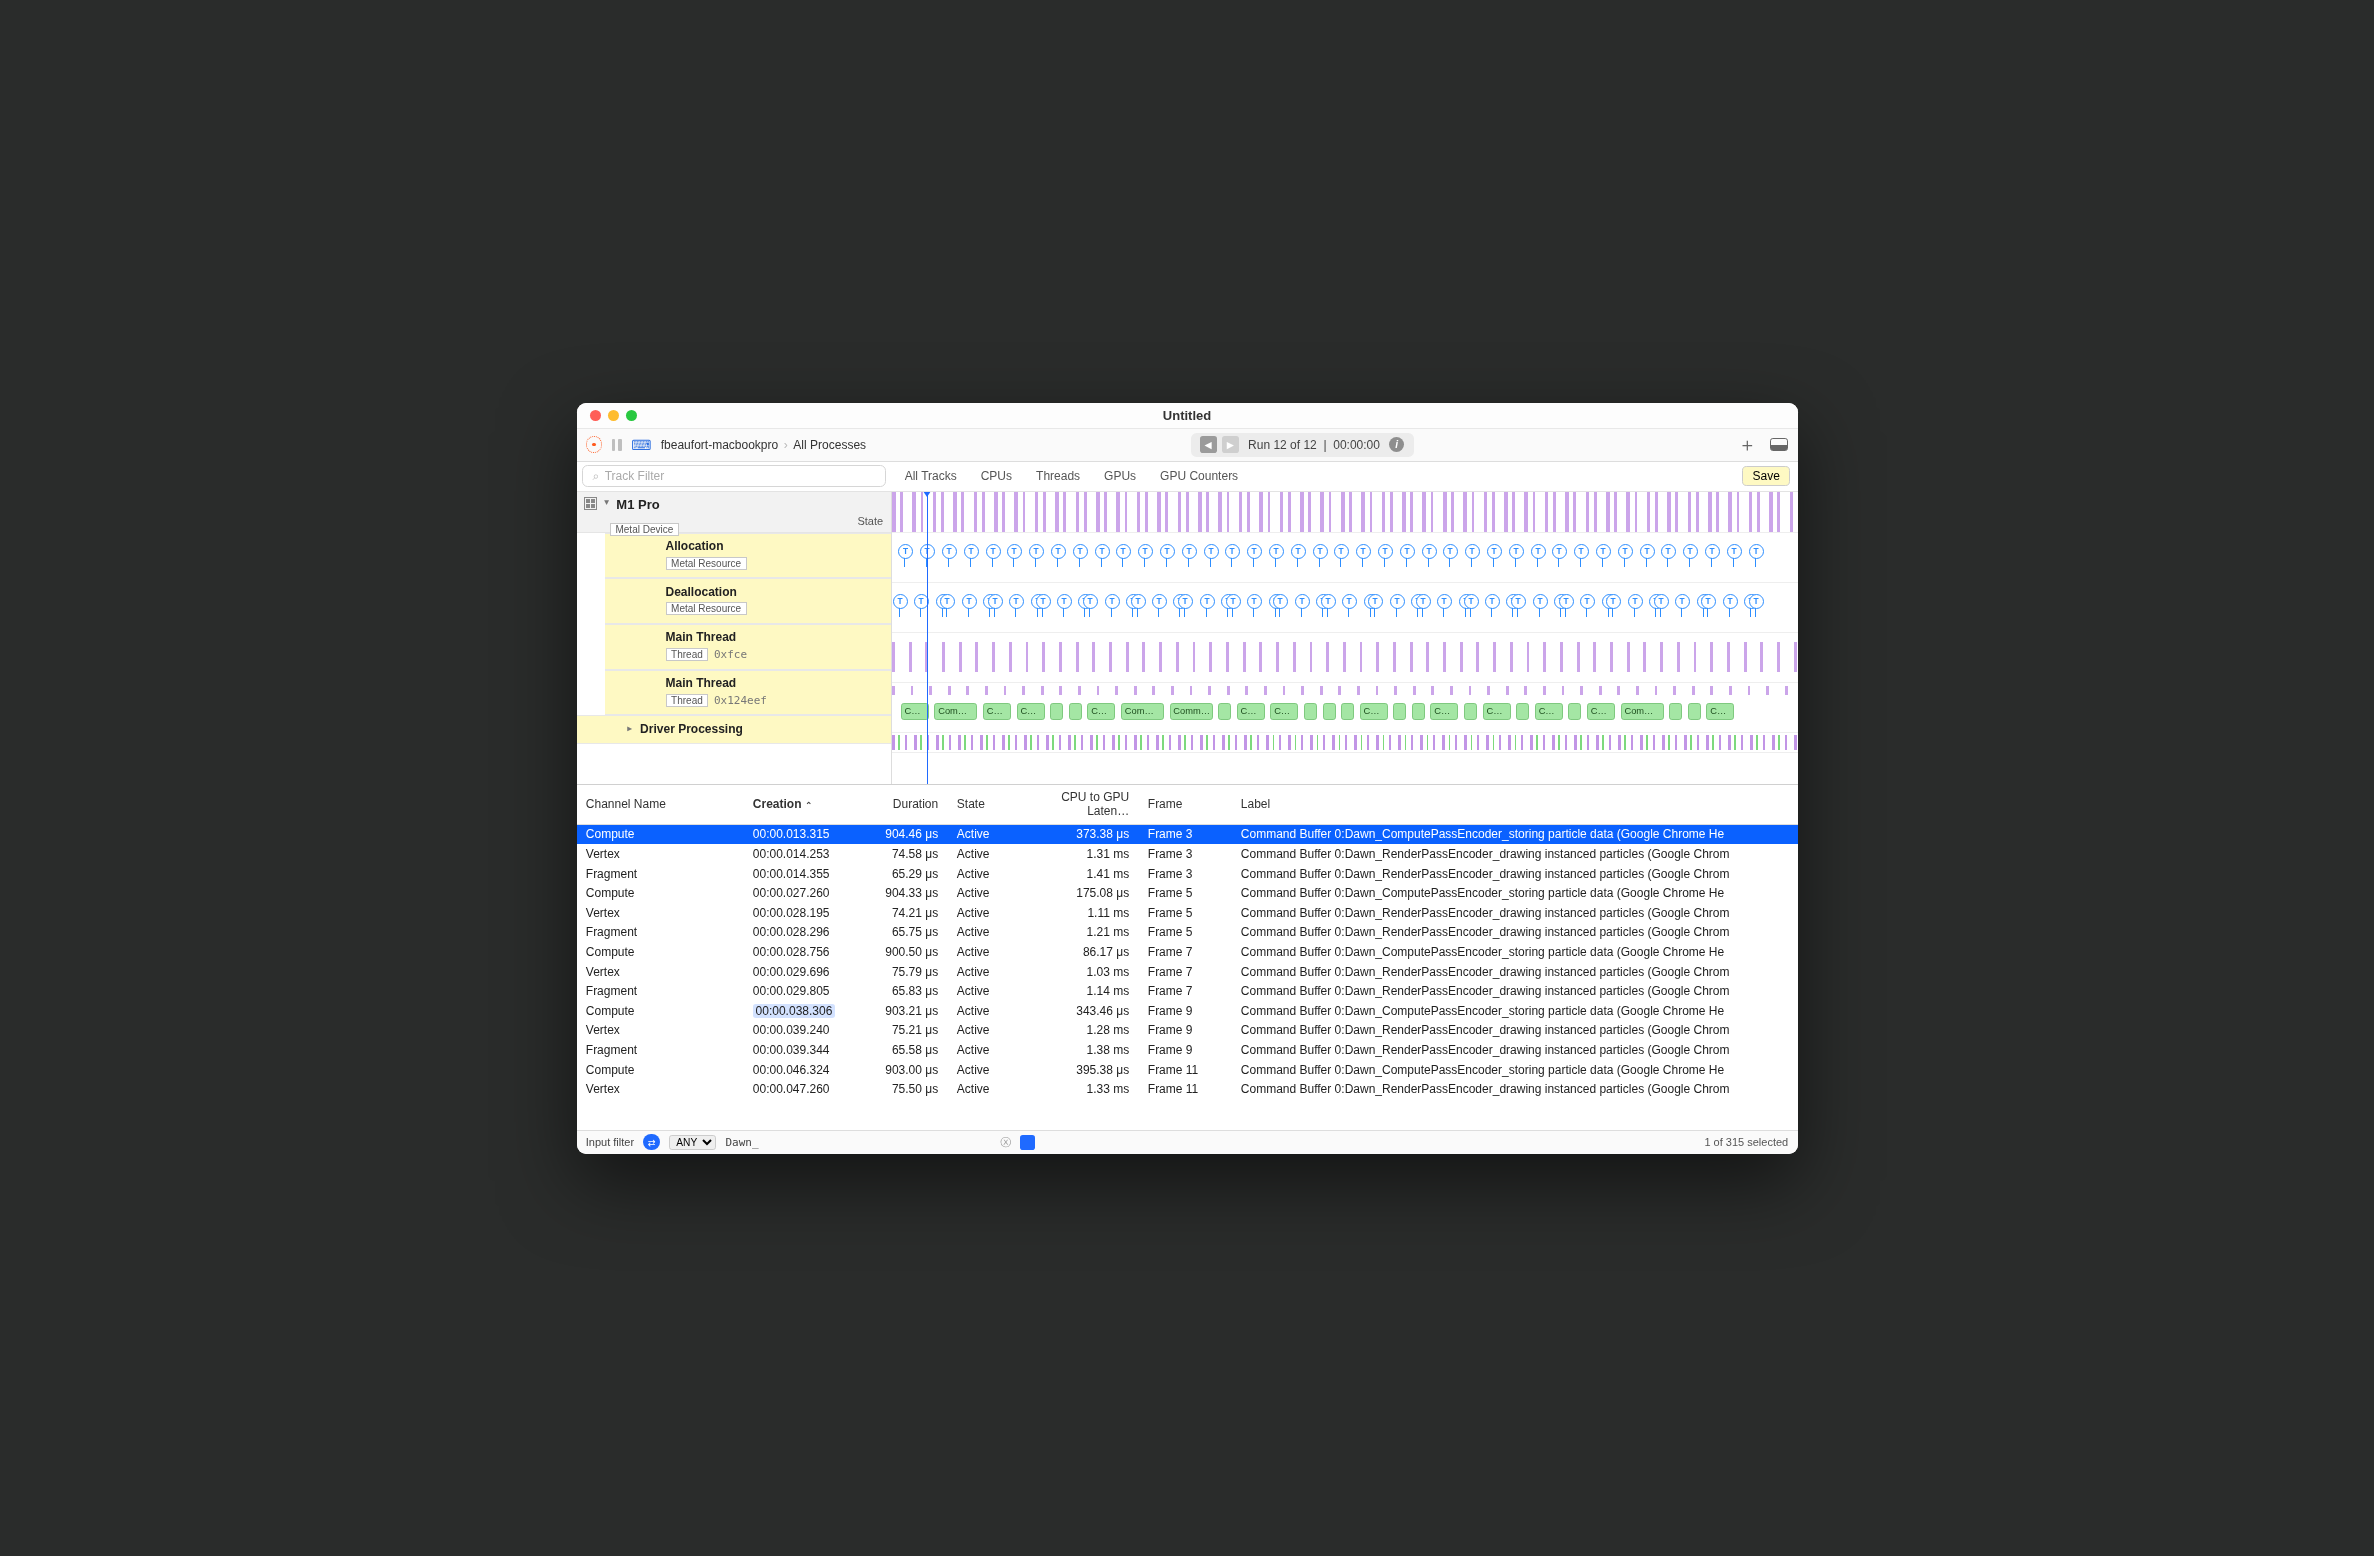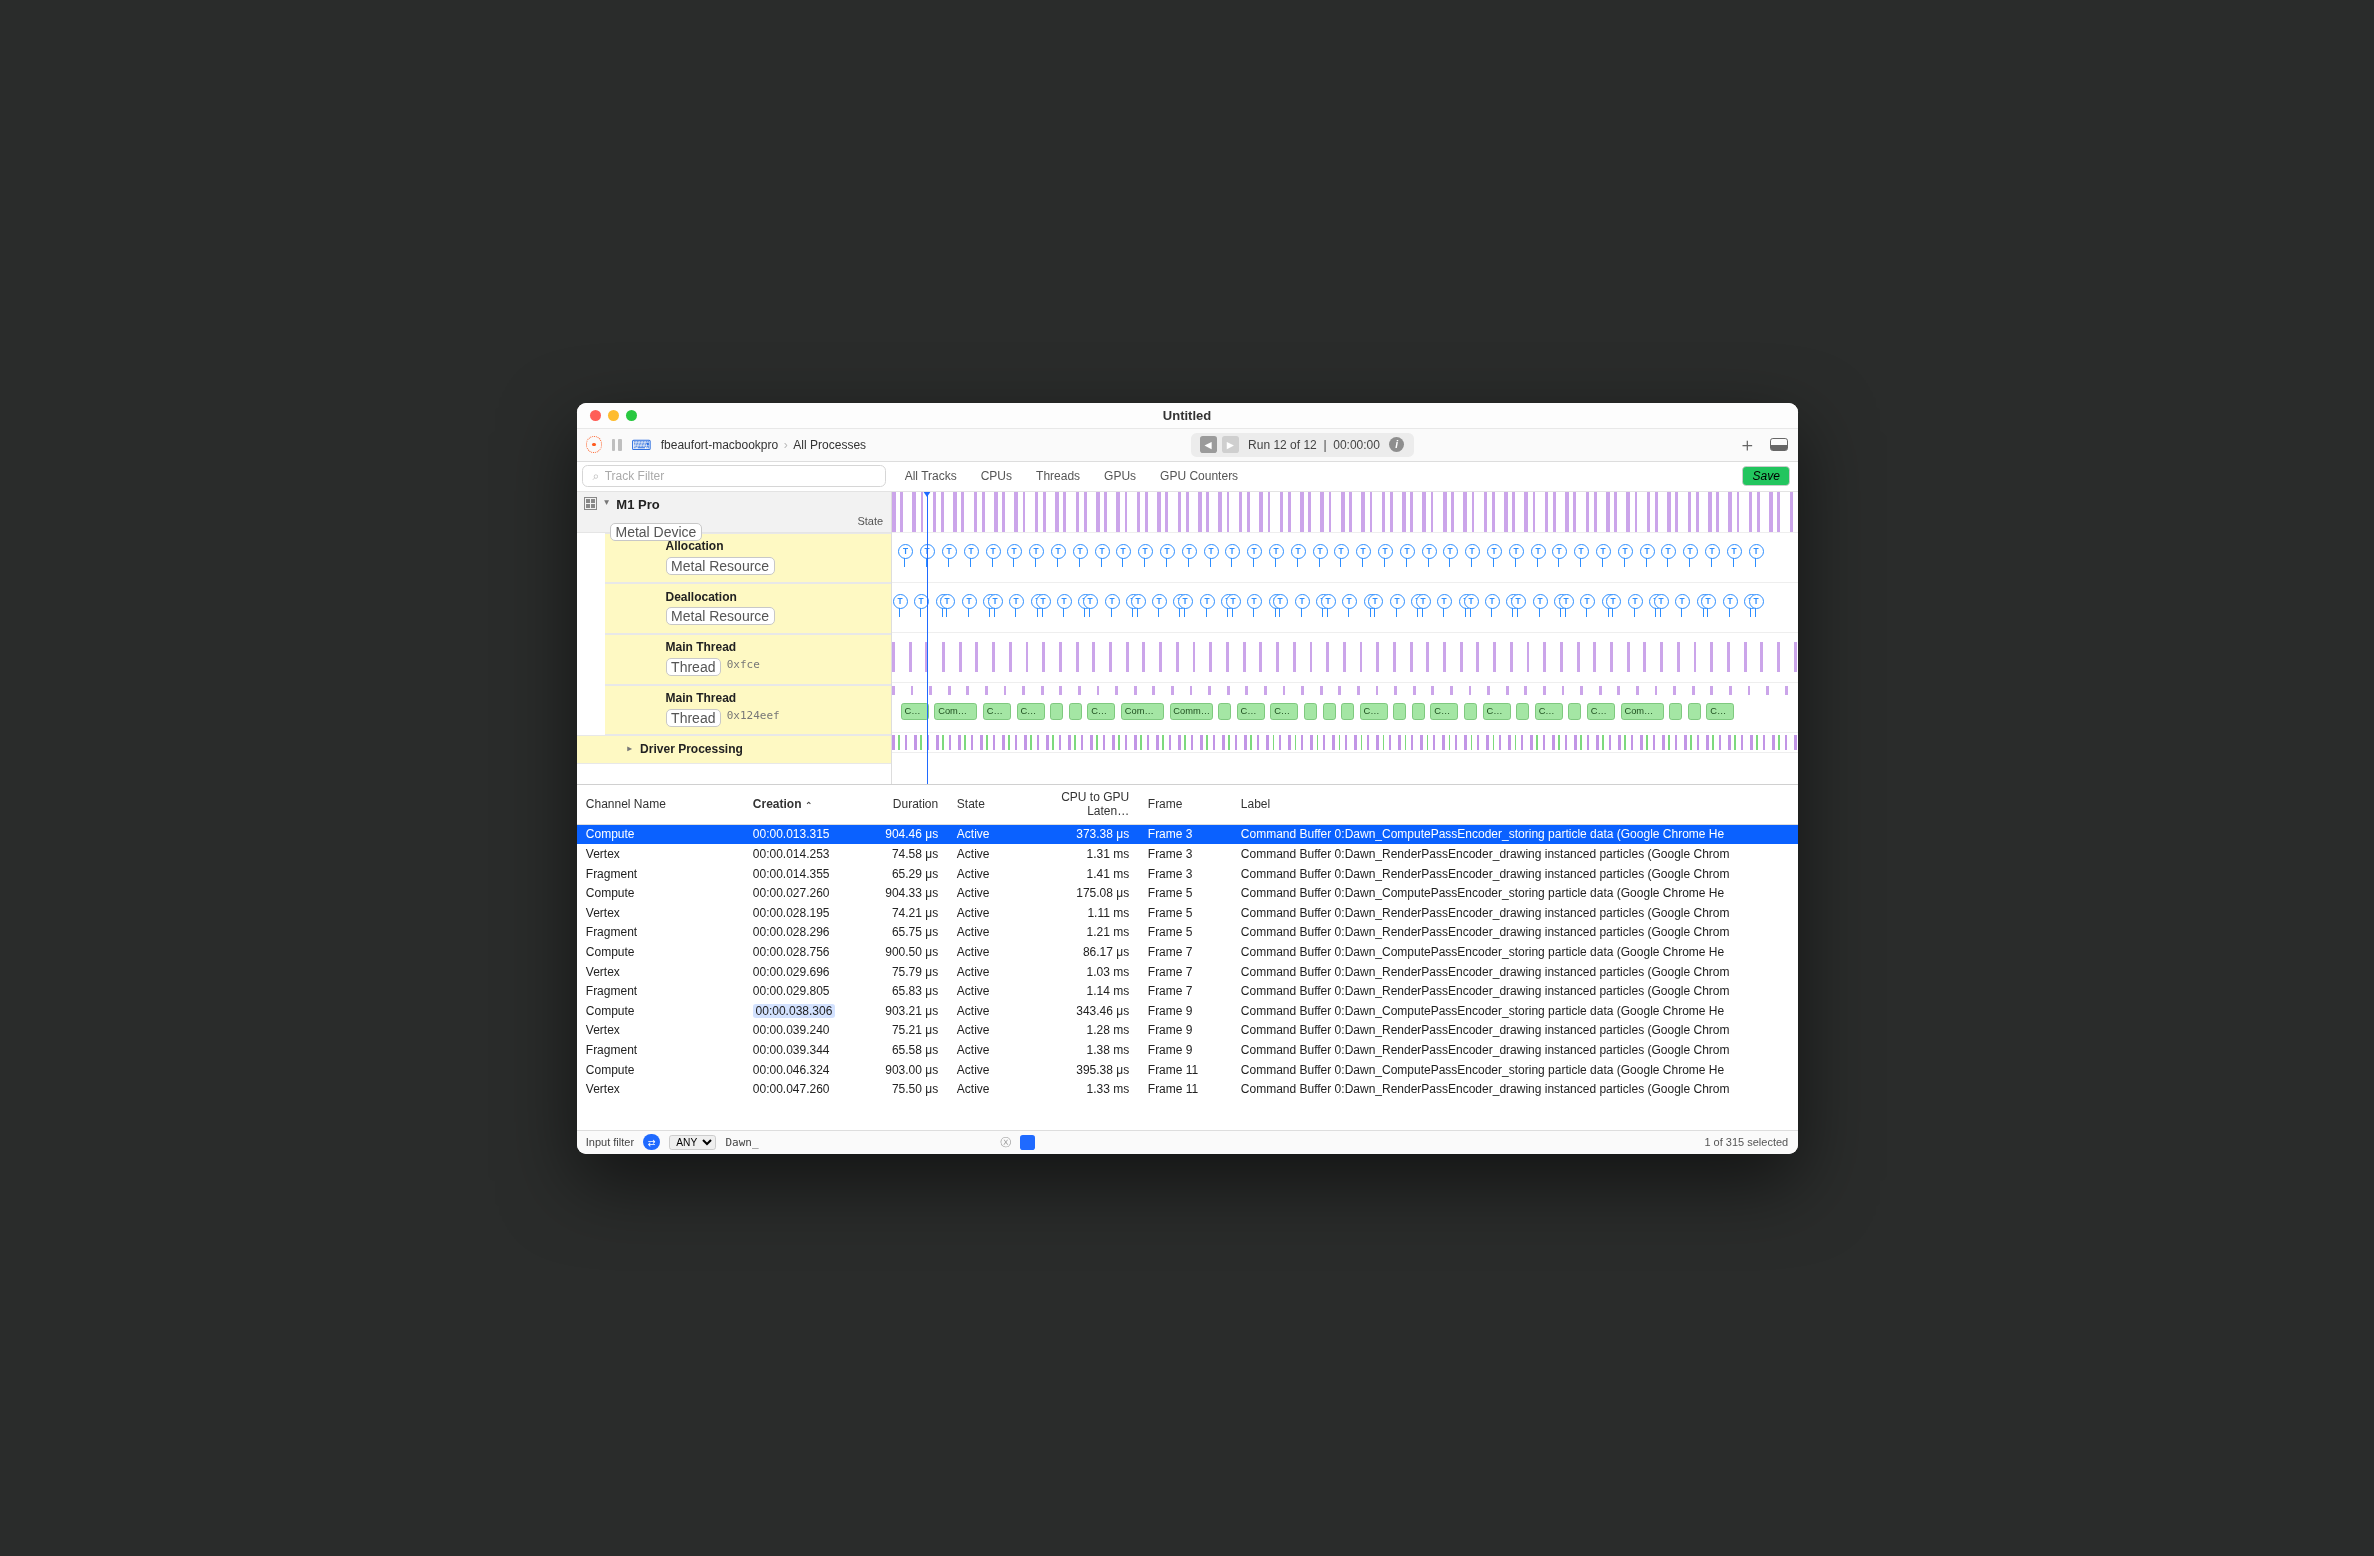--- a/index.html
+++ b/index.html
@@ -78,42 +78,42 @@
     height: 30px; display:flex; align-items:center; background:#fff; border-bottom:0.9px solid #e3e3e3;
   }
   .track-filter {
     display:flex;align-items:center;gap:5.6px; width: 304px; padding: 0 9.3px; height:100%;
     border: 0.9px solid #d6d6d6; border-radius: 5.6px; margin-left: 5.6px; color: #999;
     height: 22px;
   }
   .track-filter .fi { color:#bbb;font-size:12px; }
   .view-tabs { display:flex; gap: 24px; margin-left: 18.6px; color:#555; }
   .view-tabs .vt { cursor: pointer; }
-  .save-btn { margin-left:auto; margin-right:7.4px; padding:1.9px 9.3px; border:0.9px solid #ccc; border-radius:4.6px;background:#22c55e;font-size:12px;font-style:italic; }
+  .save-btn { margin-left:auto; margin-right:7.4px; padding:1.9px 9.3px; border:0.9px solid #ccc; border-radius:4.6px;background:#fef9c3;font-size:12px; }
 
   
   .body {
     display:flex; flex: 0 0 auto; height: 293px; border-bottom: 0.9px solid #d0d0d0;
   }
   .sidebar {
     width: 315px; border-right: 0.9px solid #ddd; background:#fff; overflow:hidden; display:flex;flex-direction:column;
   }
   .timeline-col { flex: 1; display:flex;flex-direction:column; overflow:hidden; }
 
   
   .sb-header {
     height: 41px; background:#f2f2f2; display:flex;align-items:flex-start;padding:5.6px 7.4px; gap:5.6px;
     border-bottom:0.9px solid #e5e5e5; flex-direction: row; flex-wrap: wrap;
     position: relative;
   }
   .grid-icon { width:13px;height:13px;display:grid;grid-template-columns:1fr 1fr;grid-template-rows:1fr 1fr;gap:0.9px;border:0.9px solid #888;padding:0.9px; }
   .grid-icon span { background:#888; }
   .disclosure { color:#777;font-size:8.3px; }
   .sb-title { font-weight:600;font-size:13px; }
-  .chip { font-size:14px; color:#555; border:0.9px solid #c8c8c8; border-radius:5px; padding:0 4.6px; background:#fff;}
+  .chip { font-size:10px; color:#555; border:0.9px solid #c8c8c8; border-radius:0; padding:0 4.6px; background:#fff;}
   .sb-state { position:absolute; right: 7.4px; bottom: 4.6px; font-size:11px; color:#555; }
   .sb-row {
     border-top:0.9px solid #e8e8e8; border-bottom:0.9px solid #e8e8e8;
     padding: 5.6px 9.3px 7.4px 61px; background:#fef9c3;
   }
   .sb-row.small { margin-left: 28px; border-left: 0; }
   .sb-row .name { font-weight:600; font-size:12px; }
   .sb-row .sub { display:flex;align-items:flex-start;gap:5.6px;margin-top:3.7px; }
   .sb-row .sub .mono { font-family: ui-monospace, Menlo, monospace; font-size:11px; color:#777; }
   .sb-row.driver { padding-left: 48px; display:flex;align-items:center;gap:7.4px; }

